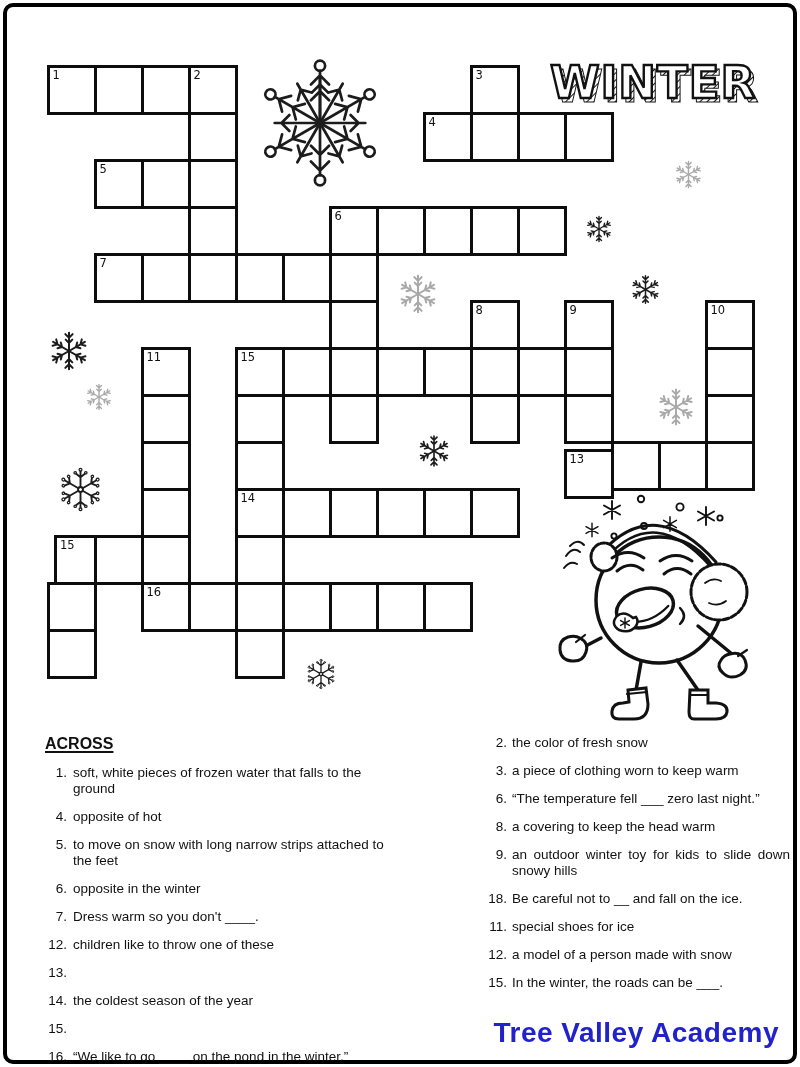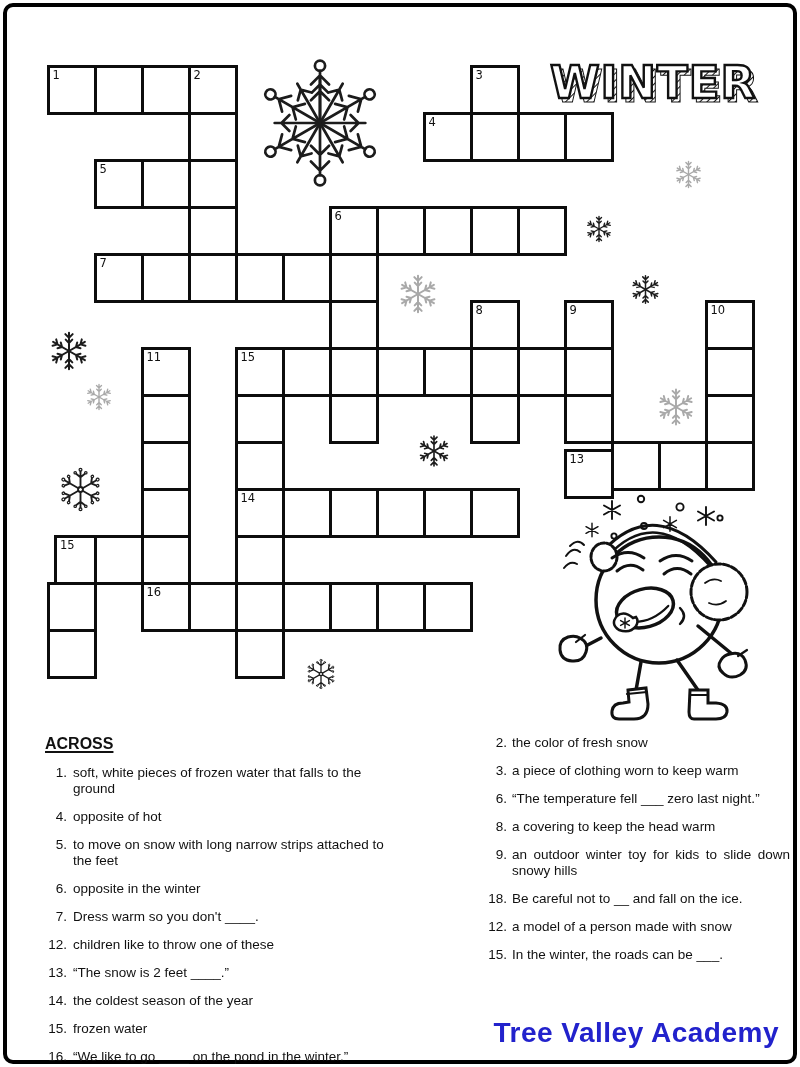--- a/index.html
+++ b/index.html
@@ -337,29 +337,27 @@
         <div class="clue" data-name="clue-item">
           <span class="num" data-name="clue-number">7.</span>
           <span class="txt" data-name="clue-text">Dress warm so you don't ____.</span>
         </div>
         <div class="clue" data-name="clue-item">
           <span class="num" data-name="clue-number">12.</span>
           <span class="txt" data-name="clue-text">children like to throw one of these</span>
         </div>
         <div class="clue" data-name="clue-item">
           <span class="num" data-name="clue-number">13.</span>
-          <span class="txt" data-name="clue-text">“The snow is 2 feet ____.”</span>
         </div>
         <div class="clue" data-name="clue-item">
           <span class="num" data-name="clue-number">14.</span>
           <span class="txt" data-name="clue-text">the coldest season of the year</span>
         </div>
         <div class="clue" data-name="clue-item">
           <span class="num" data-name="clue-number">15.</span>
-          <span class="txt" data-name="clue-text">frozen water</span>
         </div>
         <div class="clue" data-name="clue-item">
           <span class="num" data-name="clue-number">16.</span>
           <span class="txt" data-name="clue-text">“We like to go ____ on the pond in the winter.”</span>
         </div>
       </div>
   </section>
 
   <section class="clues down" data-name="down-clues-section">
     <div class="clue-list" data-name="down-clue-list">
@@ -381,20 +379,24 @@
         </div>
         <div class="clue justify" data-name="clue-item">
           <span class="num" data-name="clue-number">9.</span>
           <span class="txt" data-name="clue-text">an outdoor winter toy for kids to slide down snowy hills</span>
         </div>
         <div class="clue" data-name="clue-item">
           <span class="num" data-name="clue-number">18.</span>
           <span class="txt" data-name="clue-text">Be careful not to __ and fall on the ice.</span>
         </div>
         <div class="clue" data-name="clue-item">
+          <span class="num" data-name="clue-number">11.</span>
+          <span class="txt" data-name="clue-text">special shoes for ice</span>
+        </div>
+        <div class="clue" data-name="clue-item">
           <span class="num" data-name="clue-number">12.</span>
           <span class="txt" data-name="clue-text">a model of a person made with snow</span>
         </div>
         <div class="clue" data-name="clue-item">
           <span class="num" data-name="clue-number">15.</span>
           <span class="txt" data-name="clue-text">In the winter, the roads can be ___.</span>
         </div>
       </div>
   </section>
 

